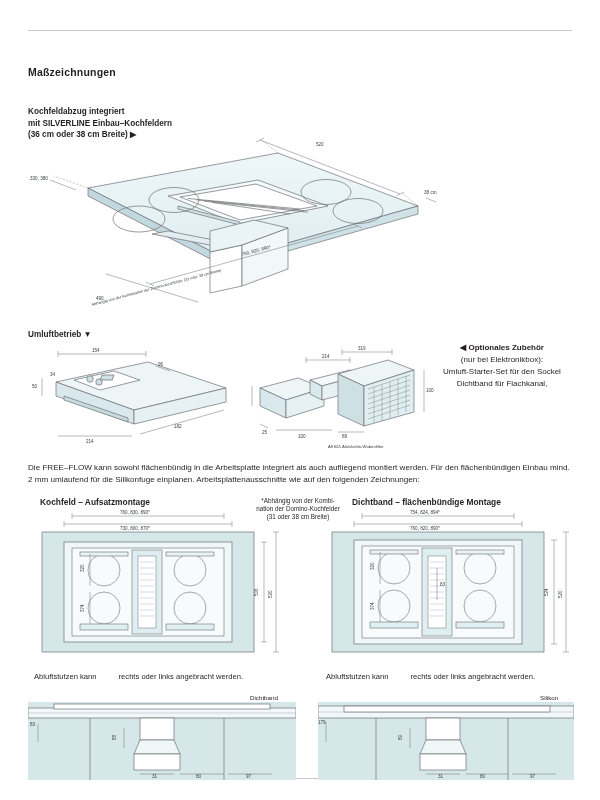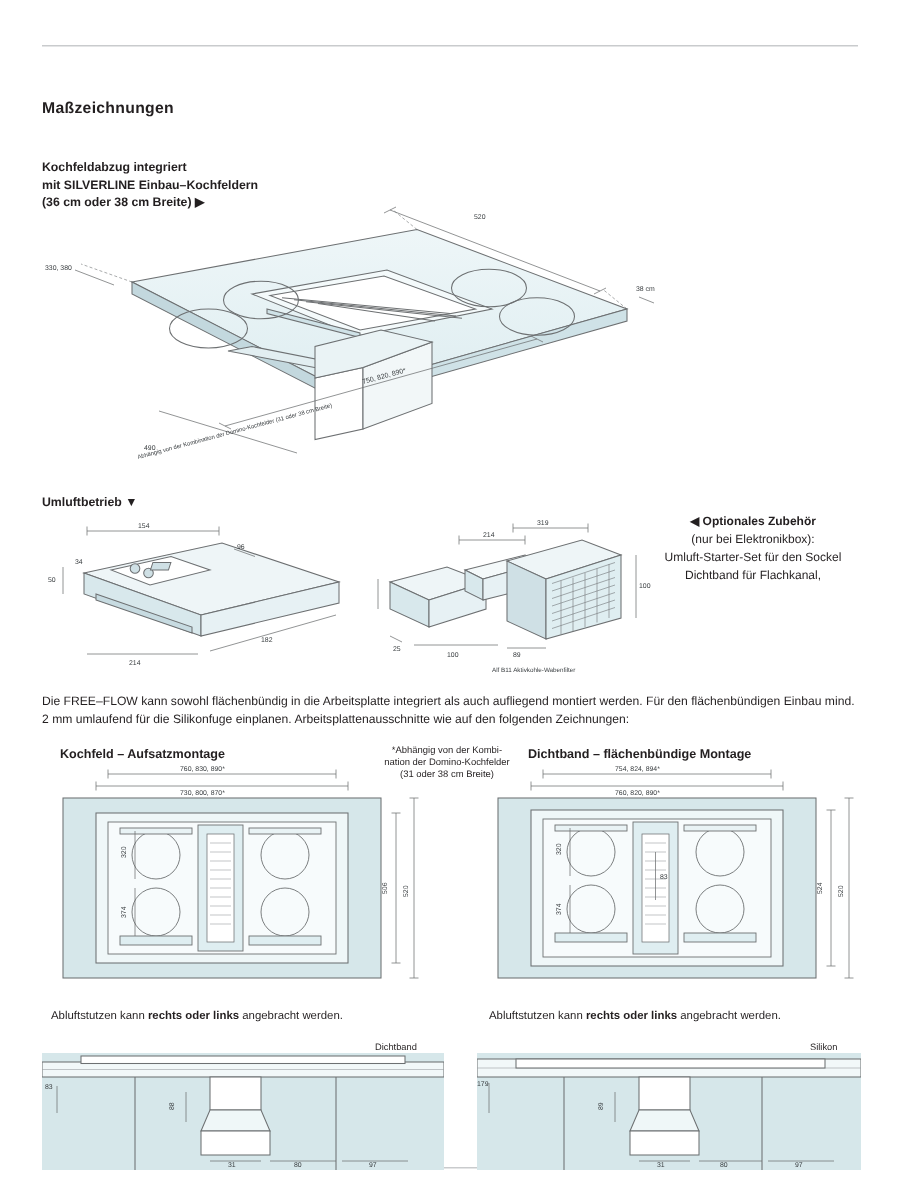--- a/index.html
+++ b/index.html
@@ -50,21 +50,21 @@
 
   .panelhdr {
     position:absolute; font-size:8.4px; font-weight:bold; text-align:left;
   }
   .footnote {
     position:absolute; font-size:6.3px; line-height:8.2px; text-align:center; color:#231f20;
   }
   .bottomnote {
     position:absolute; font-size:7.6px; color:#231f20;
   }
-  .bottomnote b { font-weight:bold; }
+  .bottomnote b { font-weight:normal;margin-left:20px; }
 </style>
 </head>
 <body>
 
 <div class="page">
 
   <div class="rule-top"></div>
   <div class="rule-bottom"></div>
 
   <div class="h1">Maßzeichnungen</div>

